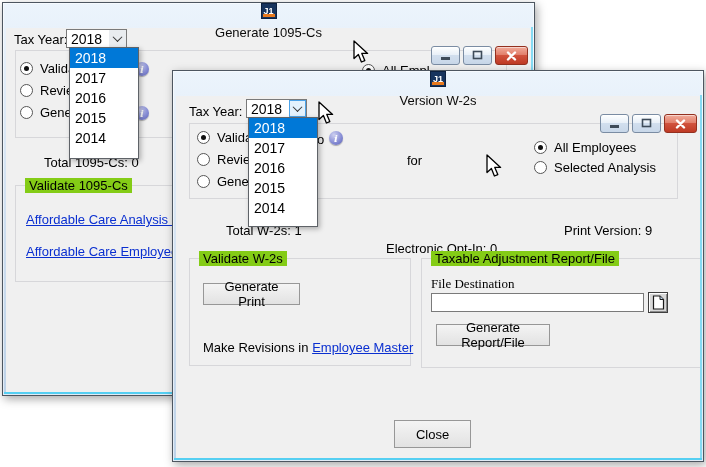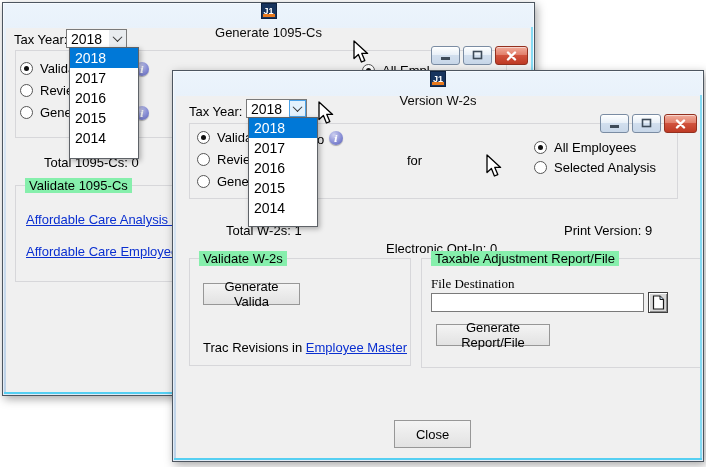--- a/index.html
+++ b/index.html
@@ -55,21 +55,21 @@
   .lbl { position:absolute; white-space:nowrap; }
   .combo { position:absolute; height:19px; display:flex; border:1px solid #7a7a7a; background:#fff; }
   .combo .val { width:42px; padding:1px 0 0 4px; font-size:14px; }
   .combo .arr { width:17px; display:flex; align-items:center; justify-content:center; background:#e9ecef; }
   .combo.hover .arr { background:#e3f2fd; box-shadow: inset 0 0 0 1px #4da3e8; }
   .chev { width:7px; height:7px; border-right:1.5px solid #333; border-bottom:1.5px solid #333; transform:rotate(45deg) translate(-1px,-1px); }
   .ddl { position:absolute; background:#fff; border:1px solid #5f6368; z-index:6; box-shadow:2px 2px 5px rgba(0,0,0,.28); }
   .ddl .it { height:20px; line-height:20px; padding-left:5px; font-size:14px; }
   .ddl .it.sel { background:#0078d7; color:#fff; }
   .gbox { position:absolute; border:1px solid #d7d7da; }
-  .legend { position:absolute; top:-8px; left:9px; background:#86efac; padding:0 4px; white-space:nowrap; }
+  .legend { position:absolute; top:-8px; left:9px; background:#84cc16; padding:0 4px; white-space:nowrap; }
   .radio { position:absolute; display:flex; align-items:center; gap:7px; white-space:nowrap; }
   .radio .dot { width:13px; height:13px; border:1px solid #565656; border-radius:50%; background:#fff; position:relative; flex:none; }
   .radio.on .dot::after { content:''; position:absolute; inset:3px; border-radius:50%; background:#101010; }
   .btn {
     position:absolute; border:1px solid #979797;
     background:linear-gradient(#f4f4f4, #e2e2e2);
     display:flex; align-items:center; justify-content:center; font-size:13px;
   }
   .tfield { position:absolute; border:1px solid #7a7a7a; background:#fff; padding:0 3px; font:13px "Liberation Sans",sans-serif; }
   .link { color:#0a2fd0; text-decoration:underline; white-space:nowrap; }
@@ -234,23 +234,23 @@
       <div class="it">2014</div>
     </div>
 
     <span class="totals" style="left:50px; top:127px;">Total W-2s:  1</span>
     <span class="totals" style="left:210px; top:145px;">Electronic Opt-In:  0</span>
     <span class="totals" style="left:388px; top:127px;">Print Version:  9</span>
 
     <div class="gbox" style="left:13px; top:162px; width:222px; height:108px;">
       <span class="legend">Validate W-2s</span>
     </div>
-    <button class="btn" style="left:27px; top:187px; width:97px; height:22px;">Generate Valida</button>
+    <button class="btn" style="left:27px; top:187px; width:97px; height:22px;">Generate Print</button>
     <span class="lbl" style="left:27px; top:244px;">
-      <span>Trac Revisions in</span>
+      <span>Make Revisions in</span>
       <a class="link">Employee Master</a>
     </span>
 
     <div class="gbox" style="left:245px; top:162px; width:302px; height:110px;">
       <span class="legend">Taxable Adjustment Report/File</span>
     </div>
     <span class="lbl" style="left:255px; top:180px;font-family:Liberation Serif, serif;">File Destination</span>
     <input class="tfield" style="left: 255px; top: 197px; width: 213px; height: 19px;" value="">
     <span class="browse" style="left:472px; top:196px;">
       <svg width="13" height="15" viewBox="0 0 13 15">

